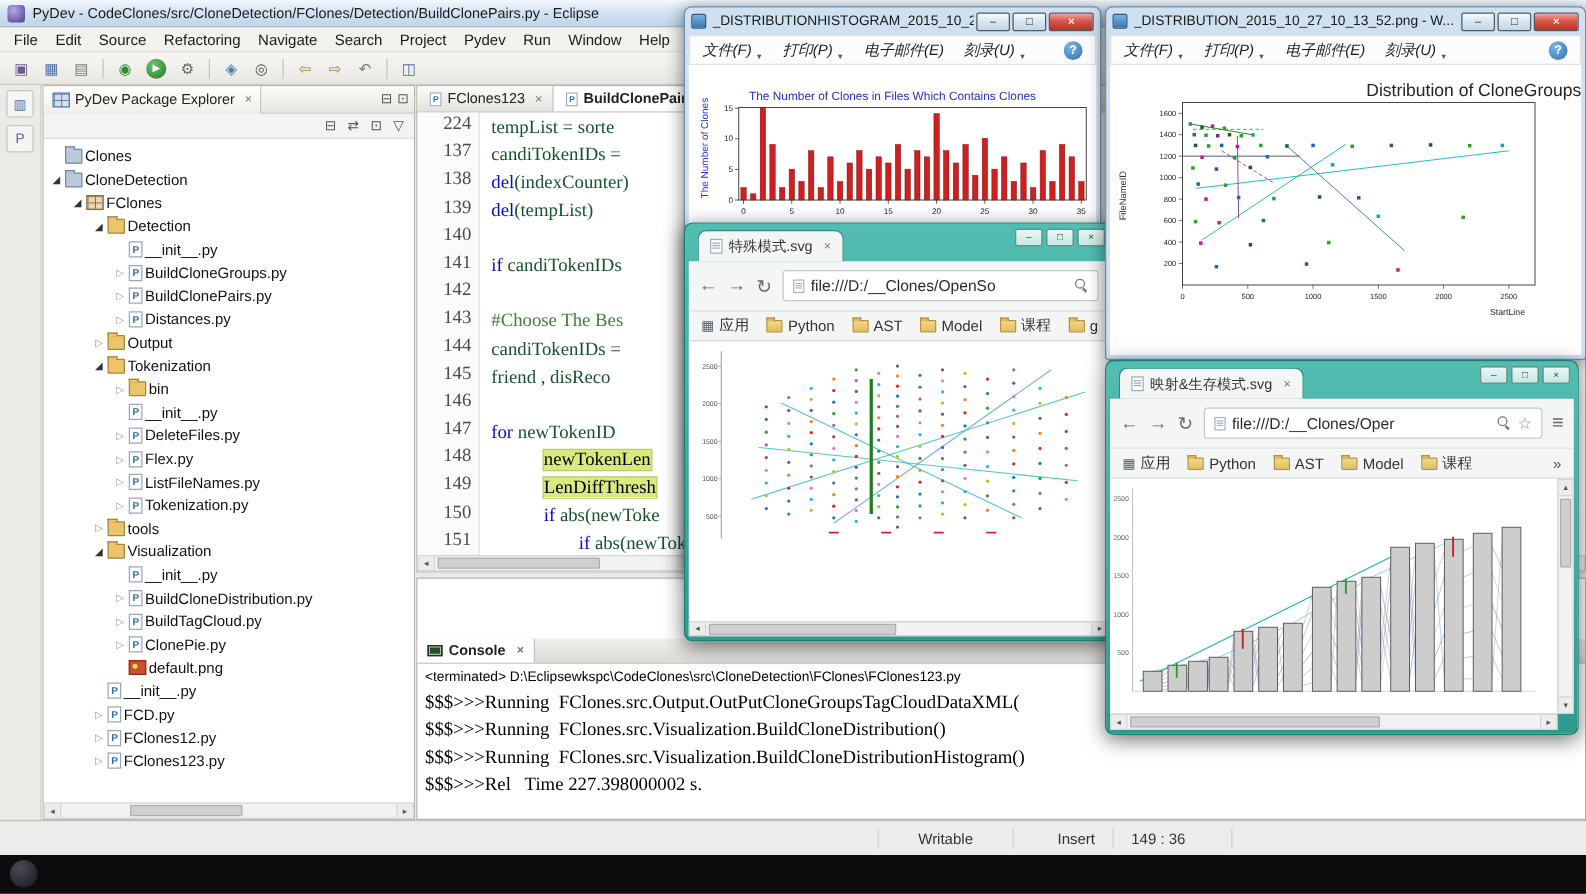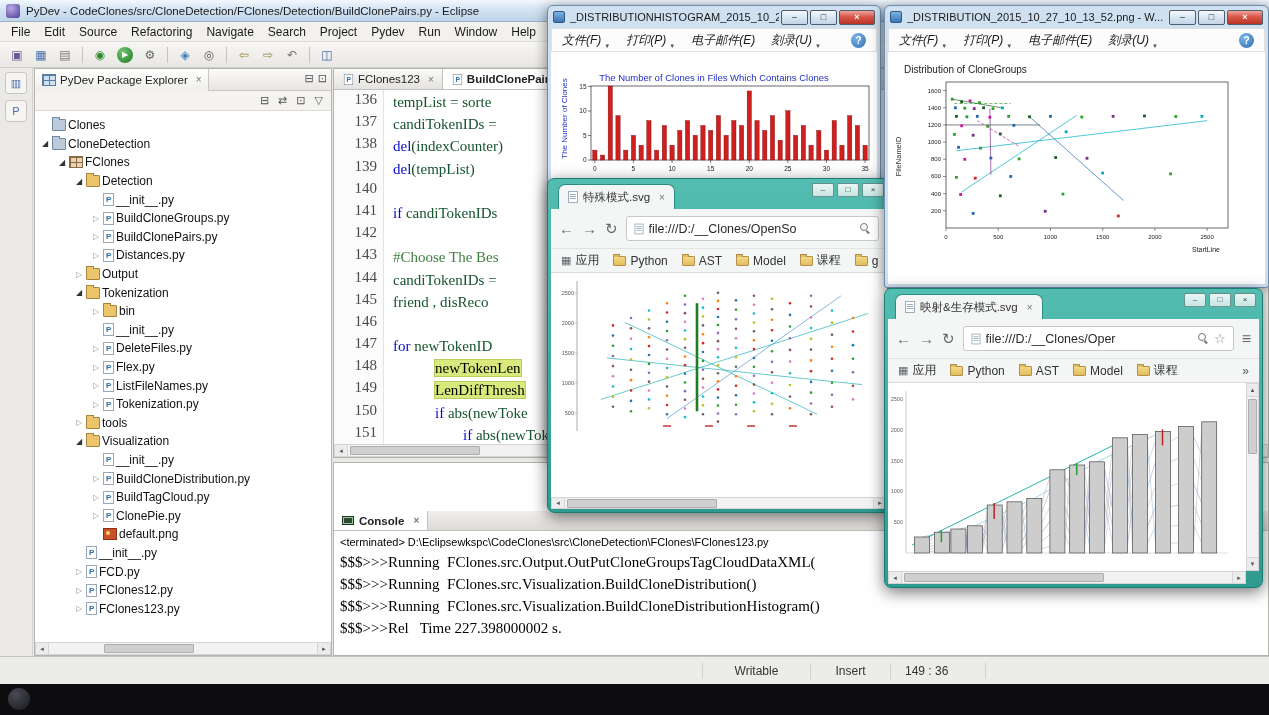--- a/index.html
+++ b/index.html
@@ -128,21 +128,21 @@
   .pv-menu-item { display:flex; align-items:flex-end; gap:3px; white-space:nowrap;font-style:italic; }
   .dd { font-size:6px; color:#555; }
   .help { width:15px; height:15px; border-radius:50%; margin-left:auto; flex:none;
     background:radial-gradient(circle at 35% 30%,#7ab6e8,#2f6db3); color:#fff; font-weight:bold;
     font-size:10px; text-align:center; line-height:15px; }
   .pv-content { position:absolute; left:3px; right:3px; top:46px; bottom:3px; background:#fff; overflow:hidden; }
   .hist-title { position:absolute; top:20px; left:0; right:0; text-align:center; font-size:9.5px; color:#2230c8; }
   .hist-ylabel { position:absolute; left:-42px; top:62px; width:110px; text-align:center; font-size:8px;
     color:#2230c8; transform:rotate(-90deg); }
   #hist-svg { position:absolute; left:26px; top:28px; }
-  .scat-title { position:absolute; top:12px; left:16px; right:0; text-align:left; font-size:10px; color:#222; }
+  .scat-title { position:absolute; top:12px; left:4px; right:0; text-align:right; font-size:14px; color:#222; }
   .scat-ylabel { position:absolute; left:-38px; top:100px; width:96px; text-align:center; font-size:7.5px;
     color:#333; transform:rotate(-90deg); }
   #scat-svg { position:absolute; left:18px; top:24px; }
 
   
   .chrome { position:absolute; border-radius:7px; box-shadow:0 4px 16px rgba(0,0,0,.55);
     background:linear-gradient(#53bdb2,#2f9a8f); border:1px solid #1d7c72; }
   .chrome1 { left:547px; top:178px; width:344px; height:335px; z-index:20; }
   .chrome2 { left:884px; top:288px; width:379px; height:300px; z-index:30; }
   .ch-top { height:30px; position:relative; }
@@ -426,21 +426,21 @@
             <span class="tab-close">×</span>
           </div>
           <div class="ed-tab active">
             <span class="ico py small"></span>
             <span>BuildClonePair...</span>
             <span class="tab-close">×</span>
           </div>
         </div>
       <div class="ed-body">
         <div class="gutter" id="ed-gutter">
-            <div class="gut-line">136</div>
+            <div class="gut-line">224</div>
             <div class="gut-line">137</div>
             <div class="gut-line">138</div>
             <div class="gut-line">139</div>
             <div class="gut-line">140</div>
             <div class="gut-line">141</div>
             <div class="gut-line">142</div>
             <div class="gut-line">143</div>
             <div class="gut-line">144</div>
             <div class="gut-line">145</div>
             <div class="gut-line">146</div>
@@ -487,21 +487,21 @@
       <div class="cons-out" id="cons-out">
           <div class="cons-line">$$$&gt;&gt;&gt;Running  FClones.src.Output.OutPutCloneGroupsTagCloudDataXML(</div>
           <div class="cons-line">$$$&gt;&gt;&gt;Running  FClones.src.Visualization.BuildCloneDistribution()</div>
           <div class="cons-line">$$$&gt;&gt;&gt;Running  FClones.src.Visualization.BuildCloneDistributionHistogram()</div>
           <div class="cons-line">$$$&gt;&gt;&gt;Rel   Time 227.398000002 s.</div>
         </div>
     </div>
 
     <div class="statusbar">
       <span class="sb-cell" style="margin-left:702px;min-width:108px;text-align:center;">Writable</span>
-      <span class="sb-cell" style="min-width:80px;text-align:center;">Insert</span>
+      <span class="sb-cell" style="min-width:80px;text-align:right;">Insert</span>
       <span class="sb-cell" style="min-width:95px;">149 : 36</span>
       <span class="sb-cell" style="width:60px;"></span>
     </div>
   </div>
 
   <div class="taskbar">
     <span class="orb"></span>
   </div>
 
   <div class="pv pv1">

